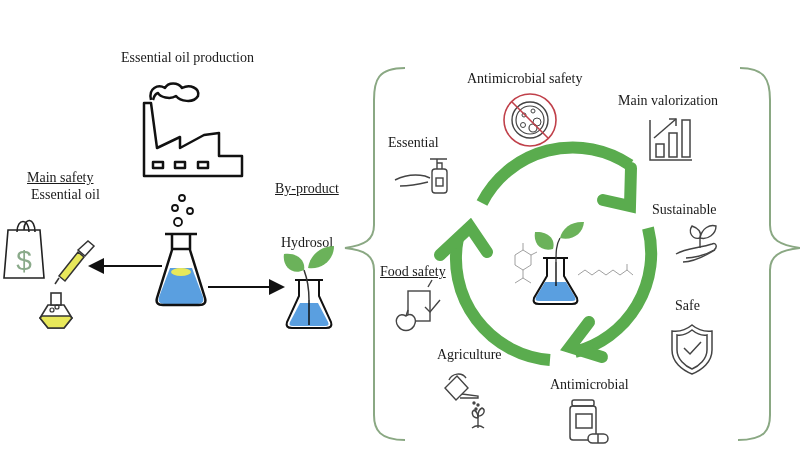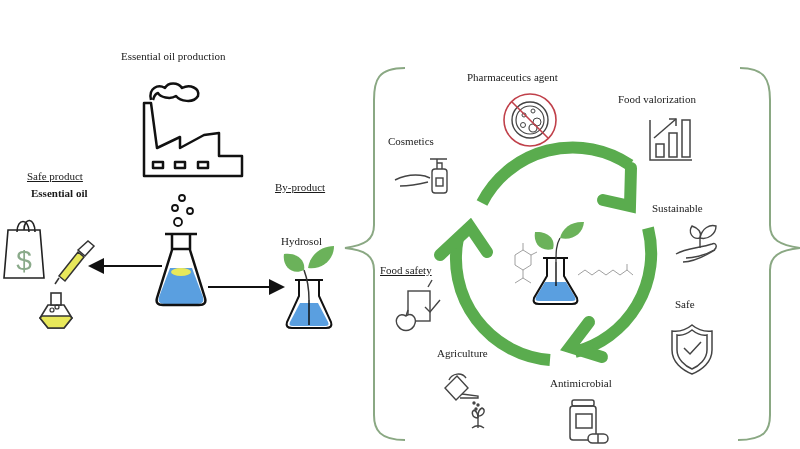--- a/index.html
+++ b/index.html
@@ -1,33 +1,33 @@
 <!DOCTYPE html>
 <html><head>
 <meta charset="utf-8">
 <style>
   html, body { margin: 0; padding: 0; background: #ffffff; }
   body { width: 800px; height: 449px; position: relative; overflow: hidden;
          font-family: "Liberation Serif", "DejaVu Serif", serif; color: #1a1a1a; }
-  .label { position: absolute; font-size: 11px; white-space: nowrap; text-align: center; }
+  .label { position: absolute; font-size: 14px; white-space: nowrap; text-align: center; }
   .label.u { text-decoration: underline; }
   svg.canvas { position: absolute; left: 0; top: 0; }
 </style>
 </head>
 <body>
 
 <div class="label" style="left:121px;top:50px;">Essential oil production</div>
-<div class="label u" style="left:27px;top:170px;">Safe product</div>
-<div class="label" style="left:31px;top:187px;font-weight:bold;">Essential oil</div>
+<div class="label u" style="left:27px;top:170px;">Main safety</div>
+<div class="label" style="left:31px;top:187px;">Essential oil</div>
 <div class="label u" style="left:275px;top:170px;margin-top:11px;">By-product</div>
 <div class="label" style="left:281px;top:187px;margin-top:48px;">Hydrosol</div>
 
-<div class="label" style="left:467px;top:71px;">Pharmaceutics agent</div>
-<div class="label" style="left:618px;top:93px;">Food valorization</div>
-<div class="label" style="left:388px;top:135px;">Cosmetics</div>
+<div class="label" style="left:467px;top:71px;">Antimicrobial safety</div>
+<div class="label" style="left:618px;top:93px;">Main valorization</div>
+<div class="label" style="left:388px;top:135px;">Essential</div>
 <div class="label" style="left:652px;top:202px;">Sustainable</div>
 <div class="label" style="left:380px;top:264px;text-decoration:underline;">Food safety</div>
 <div class="label" style="left:675px;top:298px;">Safe</div>
 <div class="label" style="left:437px;top:347px;">Agriculture</div>
 <div class="label" style="left:550px;top:377px;">Antimicrobial</div>
 
 <svg class="canvas" width="800" height="449" viewBox="0 0 800 449" xmlns="http://www.w3.org/2000/svg">
   <defs>
     <marker id="arrowhead" markerWidth="8" markerHeight="8" refX="7" refY="4" orient="auto">
       <path d="M0,0 L8,4 L0,8 Z" fill="#111"></path>

